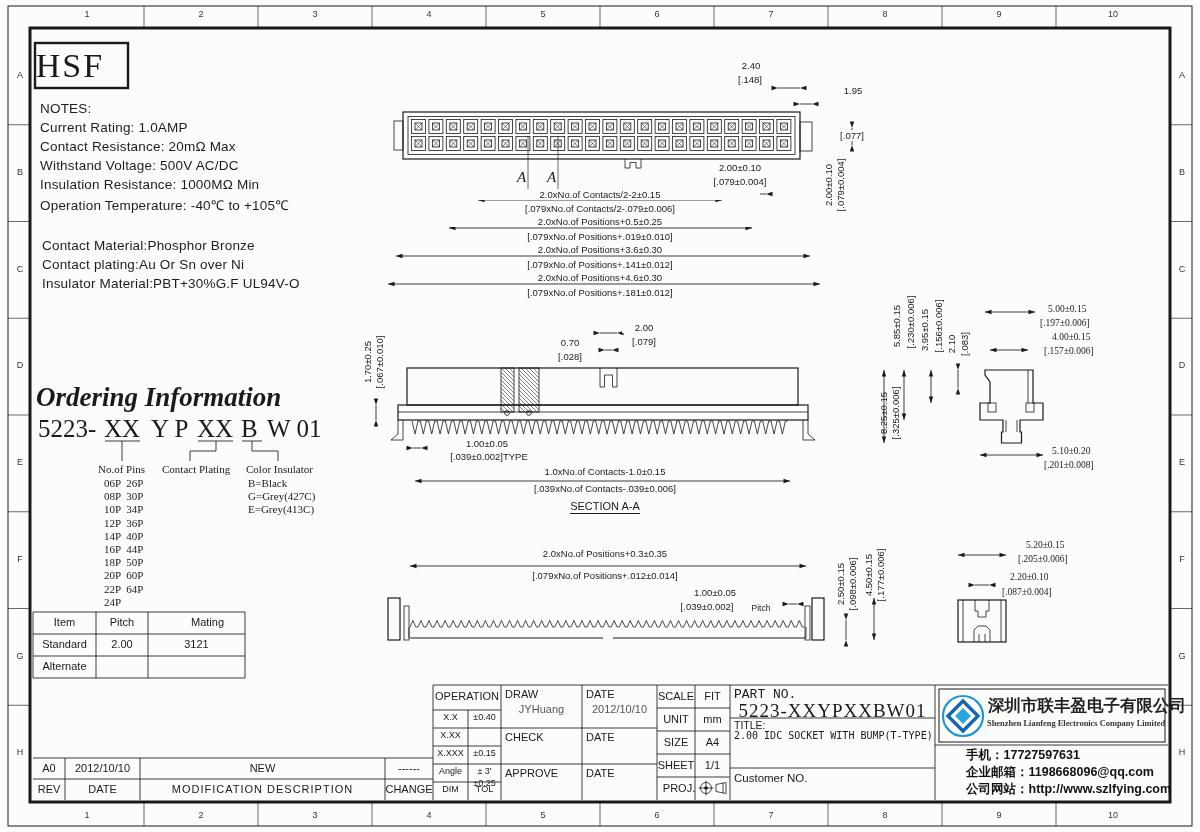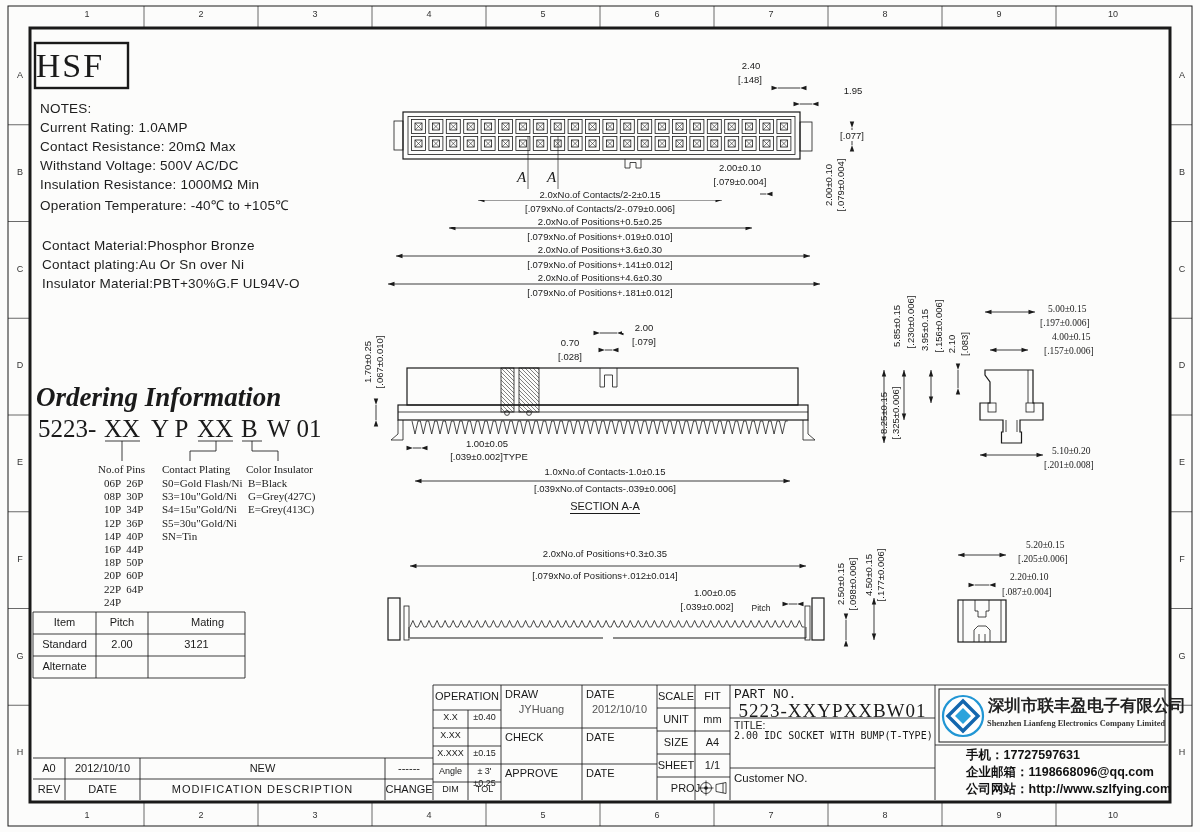--- a/index.html
+++ b/index.html
@@ -624,21 +624,20 @@
 <div class="seg" style="left:38px;top:415px;">5223-</div>
 <div class="seg" style="left:104px;top:415px;">XX</div>
 <div class="seg" style="left:151px;top:415px;">Y P</div>
 <div class="seg" style="left:197px;top:415px;">XX</div>
 <div class="seg" style="left:241px;top:415px;">B</div>
 <div class="seg" style="left:267px;top:415px;">W 01</div>
 <div class="ohdr" style="left:98px;top:463px;">No.of Pins</div>
 <div class="ohdr" style="left:162px;top:463px;">Contact Plating</div>
 <div class="ohdr" style="left:246px;top:463px;">Color Insulator</div>
 <div class="olist" id="pins-list" style="left:104px;top:477px;"><div>06P  26P</div><div>08P  30P</div><div>10P  34P</div><div>12P  36P</div><div>14P  40P</div><div>16P  44P</div><div>18P  50P</div><div>20P  60P</div><div>22P  64P</div><div>24P</div></div>
-<div class="olist" id="plating-list" style="left:162px;top:477px;"><div>S0=Gold Flash/Ni</div><div>S3=10u"Gold/Ni</div><div>S4=15u"Gold/Ni</div><div>S5=30u"Gold/Ni</div><div>SN=Tin</div></div>
 <div class="olist" id="colors-list" style="left:248px;top:477px;"><div>B=Black</div><div>G=Grey(427C)</div><div>E=Grey(413C)</div></div>
 
 <div class="tbc" style="left:33px;top:616px;width:63px;">Item</div>
 <div class="tbc" style="left:96px;top:616px;width:52px;">Pitch</div>
 <div class="tbc" style="left:148px;top:616px;width:119px;">Mating</div>
 <div class="tbc" style="left:33px;top:638px;width:63px;">Standard</div>
 <div class="tbc" style="left:96px;top:638px;width:52px;">2.00</div>
 <div class="tbc" style="left:148px;top:638px;width:97px;">3121</div>
 <div class="tbc" style="left:33px;top:660px;width:63px;">Alternate</div>
 
@@ -671,21 +670,21 @@
 <div class="tb" style="left:505px;top:767px;">APPROVE</div>
 <div class="tb" style="left:586px;top:767px;">DATE</div>
 <div class="tbc" style="left:657px;top:690px;width:38px;">SCALE</div>
 <div class="tbc" style="left:695px;top:690px;width:35px;">FIT</div>
 <div class="tbc" style="left:657px;top:713px;width:38px;">UNIT</div>
 <div class="tbc" style="left:695px;top:713px;width:35px;">mm</div>
 <div class="tbc" style="left:657px;top:736px;width:38px;">SIZE</div>
 <div class="tbc" style="left:695px;top:736px;width:35px;">A4</div>
 <div class="tbc" style="left:657px;top:759px;width:38px;">SHEET</div>
 <div class="tbc" style="left:695px;top:759px;width:35px;">1/1</div>
-<div class="tbc" style="left:657px;top:782px;width:60px;">PROJ.</div>
+<div class="tbc" style="left:657px;top:782px;width:44px;">PROJ.</div>
 <div class="tb" style="left:734px;top:687px;font-size:13px;font-family:Liberation Mono, monospace;">PART NO.</div>
 <div class="tbc serif" style="left:730px;top:700px;width:205px;font-size:19px;letter-spacing:1px;">5223-XXYPXXBW01</div>
 <div class="tb" style="left:734px;top:719px;font-size:10.5px;">TITLE:</div>
 <div class="tb mono" style="left:734px;top:730px;font-size:10px;">2.00 IDC SOCKET WITH BUMP(T-TYPE)</div>
 <div class="tb" style="left:734px;top:772px;font-size:11.5px;">Customer NO.</div>
 
 <div class="co-cn">深圳市联丰盈电子有限公司</div>
 <div class="co-en">Shenzhen Lianfeng Electronics Company Limited</div>
 <div class="co-line" style="top:747px;">手机：17727597631</div>
 <div class="co-line" style="top:764px;">企业邮箱：1198668096@qq.com</div>

